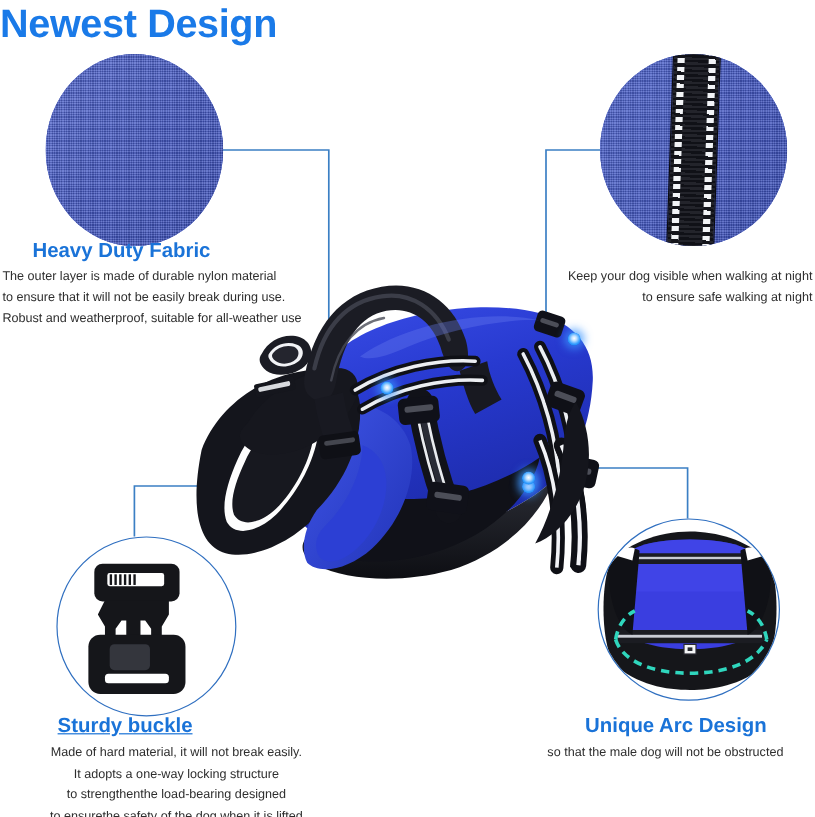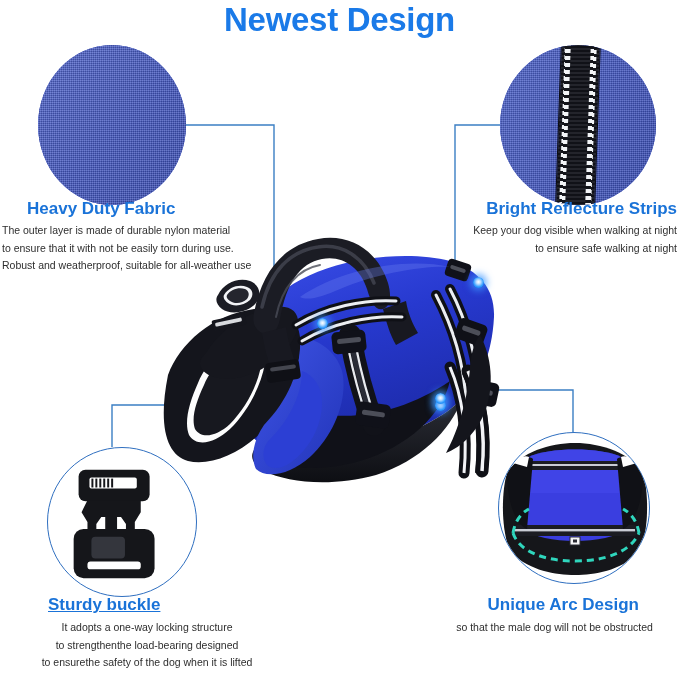--- a/index.html
+++ b/index.html
@@ -19,21 +19,21 @@
     height: 681px;
     background: #ffffff;
   }
 
   
   .main-title {
     position: absolute;
     top: 0px;
     left: 0;
     width: 679px;
-    text-align: center;
+    text-align: left;
     font-size: 33px;
     font-weight: bold;
     color: #1a7ae8;
     letter-spacing: -0.3px;
     line-height: 40px;
     white-space: nowrap;
   }
 
   
   #connectors {
@@ -406,32 +406,32 @@
     
     <div class="hotspot" style="left:172px; top:138px;"></div>
     <div class="hotspot" style="left:328px; top:97px;"></div>
     <div class="hotspot" style="left:290px; top:220px;"></div>
     <div class="hotspot" style="left:290px; top:213px;"></div>
   </div>
 
   <div class="feat-head tl-head">Heavy Duty Fabric</div>
   <div class="feat-body tl-body">
     <div>The outer layer is made of durable nylon material</div>
-    <div>to ensure that it with not be easily torn during use.</div>
+    <div>to ensure that it will not be easily break during use.</div>
     <div>Robust and weatherproof, suitable for all-weather use</div>
   </div>
 
-  <div class="feat-head tr-head">Bright Reflecture Strips</div>
   <div class="feat-body tr-body">
     <div>Keep your dog visible when walking at night</div>
     <div>to ensure safe walking at night</div>
   </div>
 
   <div class="feat-head bl-head">Sturdy buckle</div>
   <div class="feat-body bl-body">
+    <div>Made of hard material, it will not break easily.</div>
     <div>It adopts a one-way locking structure</div>
     <div>to strengthenthe load-bearing designed</div>
     <div>to ensurethe safety of the dog when it is lifted</div>
   </div>
 
   <div class="feat-head br-head">Unique Arc Design</div>
   <div class="feat-body br-body">
     <div>so that the male dog will not be obstructed</div>
   </div>
 

